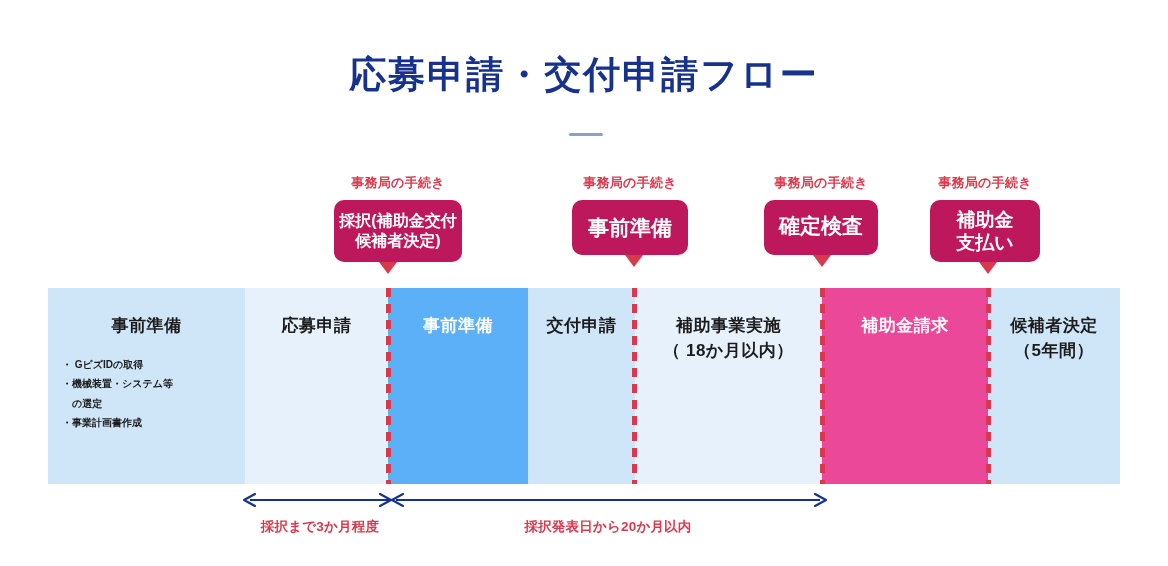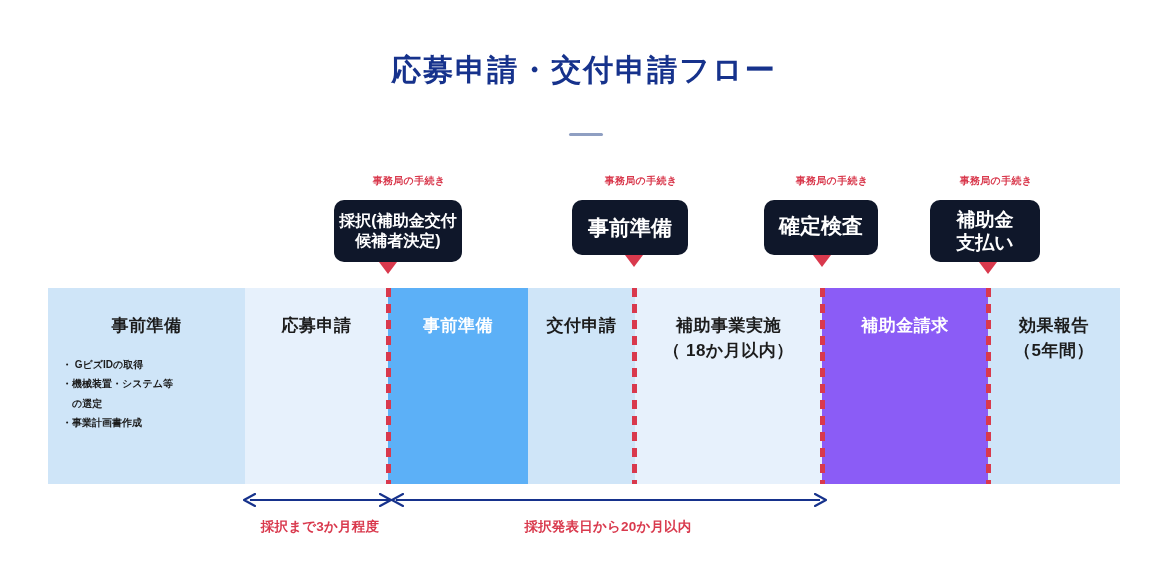--- a/index.html
+++ b/index.html
@@ -20,21 +20,21 @@
     inset: 0;
   }
 
   
   .page-title {
     position: absolute;
     left: 0;
     top: 50px;
     width: 1168px;
     text-align: center;
-    font-size: 30px;
+    font-size: 37px;
     font-weight: bold;
     letter-spacing: 2px;
     color: #16328c;
     white-space: nowrap;
   }
   .title-rule {
     position: absolute;
     left: 569px;
     top: 133px;
     width: 34px;
@@ -46,33 +46,32 @@
   
   .callout {
     position: absolute;
     box-sizing: border-box;
   }
   .callout-label {
     position: absolute;
     left: 50%;
     transform: translateX(-50%);
     top: 0;
-    font-size: 10px;
+    font-size: 13px;
     font-weight: bold;
     color: #d9394d;
     white-space: nowrap;
     letter-spacing: 0.3px;
-    margin-left: 11px;
   }
   .callout-box {
     position: absolute;
     top: 26px;
     left: 0;
     width: 100%;
-    background: #0f172a;
+    background: #be185d;
     border-radius: 10px;
     color: #ffffff;
     font-weight: bold;
     display: flex;
     align-items: center;
     justify-content: center;
     text-align: center;
     line-height: 1.22;
   }
   .callout-tail {
@@ -235,26 +234,26 @@
 
     <div class="band light" style="left:480px; width:107px; background:#cfe5f8;">
       <div class="band-title">交付申請</div>
     </div>
 
     <div class="band light" style="left:587px; width:187px; background:#e7f1fc;">
       <div class="band-title">補助事業実施
 （ 18か月以内）</div>
     </div>
 
-    <div class="band dark" style="left:774px; width:166px; background:#8b5cf6;">
+    <div class="band dark" style="left:774px; width:166px; background:#ec4899;">
       <div class="band-title">補助金請求</div>
     </div>
 
     <div class="band light" style="left:940px; width:132px; background:#cfe5f8;">
-      <div class="band-title">効果報告
+      <div class="band-title">候補者決定
 （5年間）</div>
     </div>
 
   </div>
 
   <div class="divider" style="left:386px;"></div>
   <div class="divider" style="left:632px;"></div>
   <div class="divider" style="left:820px;"></div>
   <div class="divider" style="left:986px;"></div>
 

